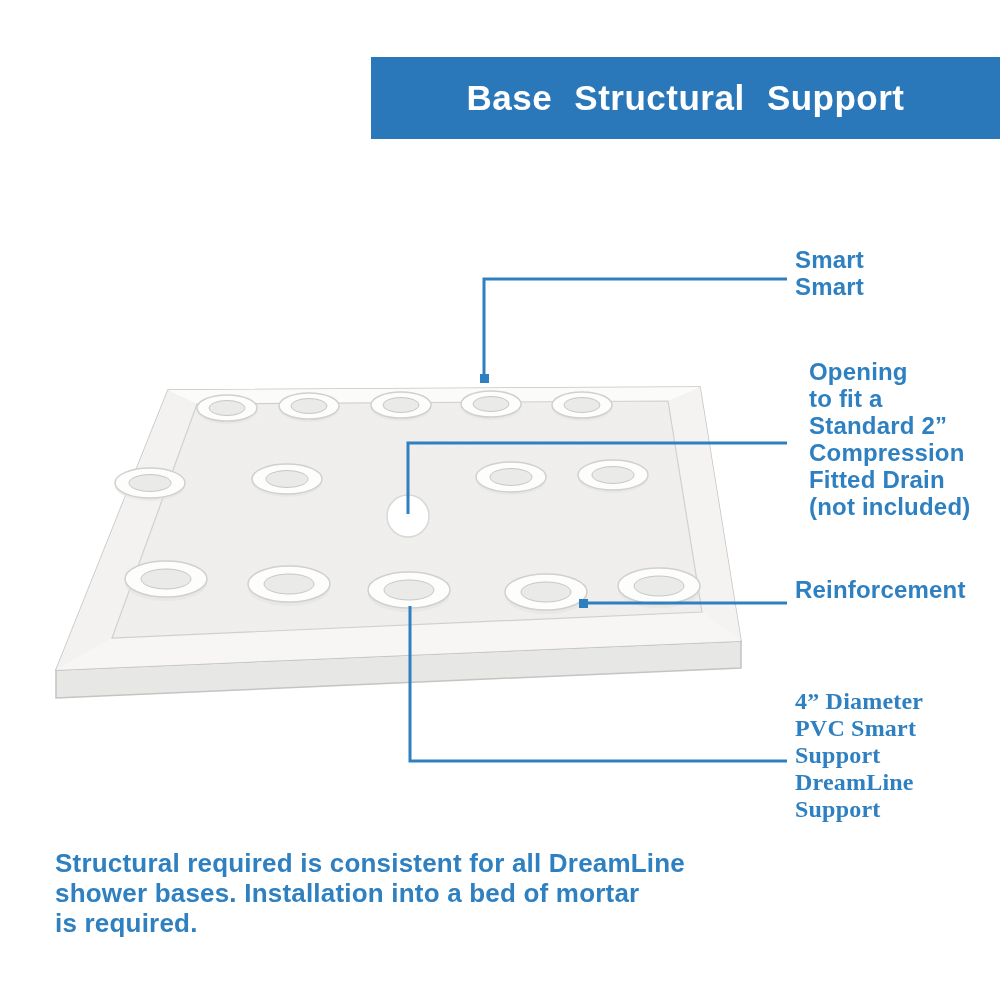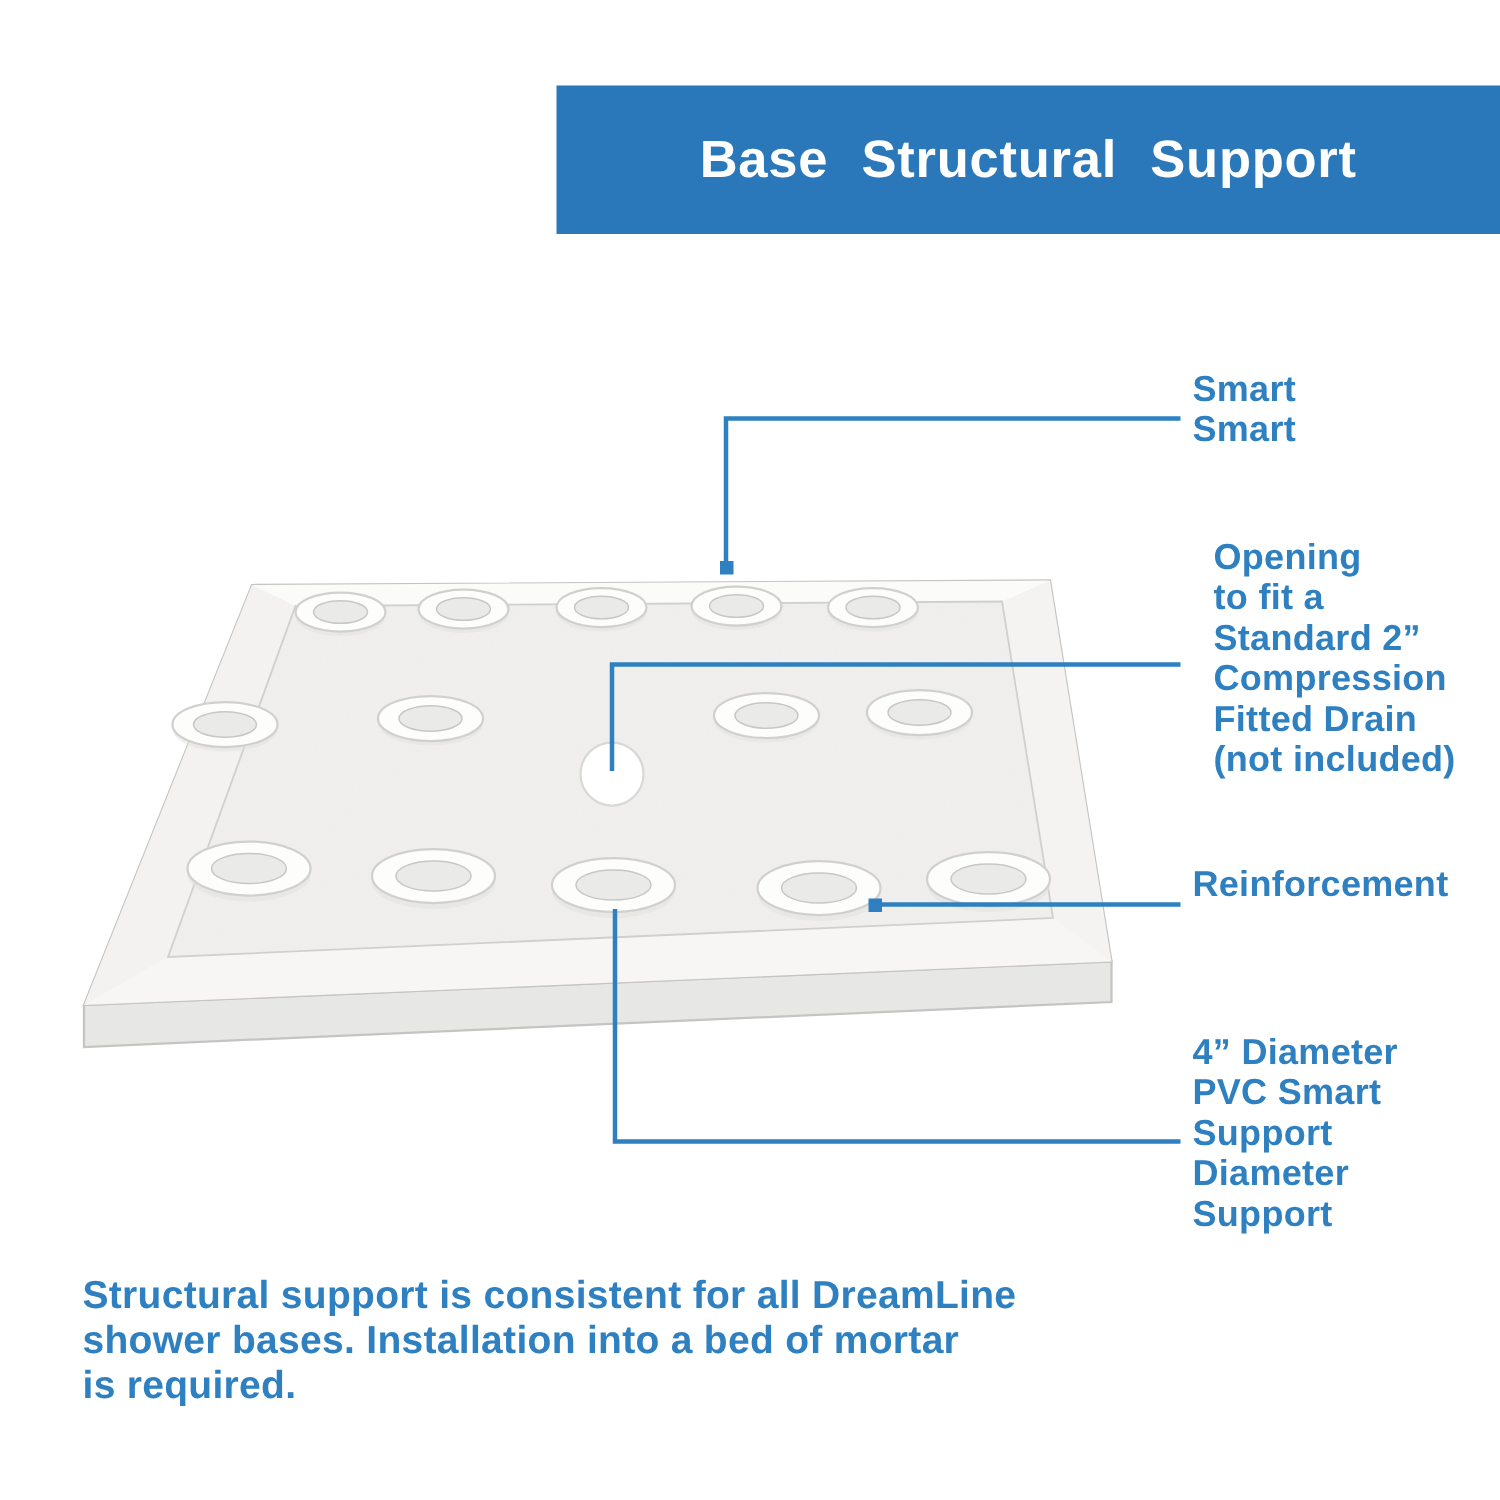--- a/index.html
+++ b/index.html
@@ -1,21 +1,21 @@
 <!DOCTYPE html>
 <html style="--accent: #2e80c1; --header-bg: #2a77b9; --header-text: #ffffff;"><head>
 <meta charset="utf-8">
 <style>
   html,body{margin:0;padding:0;background:#ffffff;}
   .canvas{
     position:relative;width:1000px;height:1000px;background:#ffffff;overflow:hidden;
     font-family:"Liberation Sans", sans-serif;
   }
   .banner{
-    position:absolute;left:371px;top:57px;width:629px;height:99px;
+    position:absolute;left:371px;top:57px;width:629px;height:82px;
     background:var(--header-bg,#2a77b9);
     display:flex;align-items:center;justify-content:center;
   }
   .banner-title{
     color:var(--header-text,#ffffff);font-size:35px;font-weight:bold;
     letter-spacing:0.5px;word-spacing:12px;white-space:nowrap;
   }
   .diagram-svg{position:absolute;left:0;top:0;}
   .label{
     position:absolute;color:var(--accent,#2e80c1);font-weight:bold;
@@ -122,27 +122,27 @@
     <div>Standard 2”</div>
     <div>Compression</div>
     <div>Fitted Drain</div>
     <div>(not included)</div>
   </div>
 
   <div class="label" style="left:795px;top:576px;">
     <div>Reinforcement</div>
   </div>
 
-  <div class="label" style="left:795px;top:688px;">
+  <div class="label" style="left:795px;top:688px;font-family:Liberation Serif, serif;">
     <div>4” Diameter</div>
     <div>PVC Smart</div>
     <div>Support</div>
-    <div>Diameter</div>
+    <div>DreamLine</div>
     <div>Support</div>
   </div>
 
   <div class="footer">
-    <div>Structural support is consistent for all DreamLine</div>
+    <div>Structural required is consistent for all DreamLine</div>
     <div>shower bases. Installation into a bed of mortar</div>
     <div>is required.</div>
   </div>
 
 </div>
 
 </body></html>

